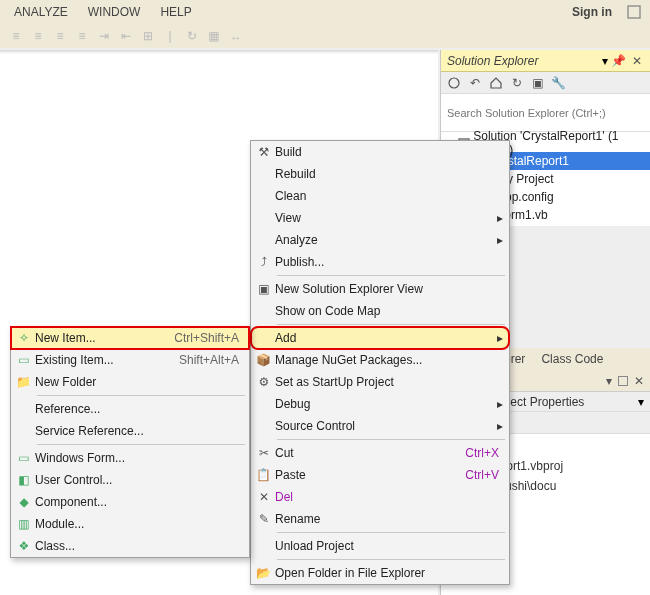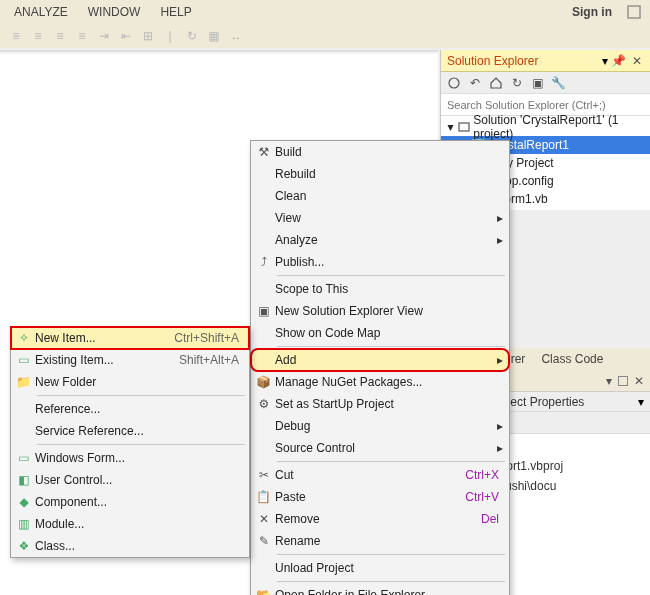--- a/index.html
+++ b/index.html
@@ -16,25 +16,25 @@
 .fmt-toolbar { position: absolute; left: 0; top: 24px; right: 0; height: 24px; background: #efe9d8; display: flex; align-items: center; gap: 6px; padding: 0 8px; color: #bbb; }
 .fmt-toolbar span { width: 16px; height: 16px; display: flex; align-items: center; justify-content: center; }
 
 
 .canvas { position: absolute; left: 0; top: 50px; width: 438px; bottom: 0; background: #fff; }
 .canvas::before { content: ""; position: absolute; top: 0; left: 0; right: 0; height: 4px; background: linear-gradient(#d6d6d6, #fff); }
 
 
 .sol-panel { position: absolute; top: 50px; right: 0; width: 210px; background: #fff; border-left: 1px solid #c8c8c8; }
 .sol-title { height: 22px; display: flex; align-items: center; padding: 0 6px; background: #fdf6b8; border-bottom: 1px solid #d0c97a; }
-.sol-title span.t { flex: 1; color: #c2410c; }
+.sol-title span.t { flex: 1; color: #404040; font-style: italic; }
 .sol-title .pin, .sol-title .x { width: 14px; height: 14px; margin-left: 4px; color: #555; display: flex; align-items: center; justify-content: center; }
 .sol-tools { height: 22px; display: flex; align-items: center; gap: 3px; padding: 0 4px; background: #eee; border-bottom: 1px solid #ddd; }
 .sol-tools .tb { width: 18px; height: 18px; display: flex; align-items: center; justify-content: center; color: #555; }
-.sol-search { height: 22px; display: flex; align-items: center; padding: 0 6px; background: #fff; border-bottom: 1px solid #ddd; }
+.sol-search { height: 38px; display: flex; align-items: center; padding: 0 6px; background: #fff; border-bottom: 1px solid #ddd; }
 .sol-search input { border: none; outline: none; width: 100%; font-size: 11px; color: #888; }
 .sol-tree { padding: 2px 0; }
 .tree-row { display: flex; align-items: center; height: 18px; padding-left: 4px; color: #222; }
 .tree-row.sel { background: #3a7de0; color: #fff; }
 .tree-row .exp { width: 12px; text-align: center; color: inherit; }
 .tree-row .ic { width: 16px; height: 16px; margin-right: 2px; display: flex; align-items: center; justify-content: center; color: #6a4; }
 .tree-row.sel .ic { color: #fff; }
 .tree-indent1 { padding-left: 18px; }
 .tree-indent2 { padding-left: 38px; }
 
@@ -222,24 +222,20 @@
         <span class="ic"></span>
         <span class="lbl">Analyze</span>
         <span class="arr">▸</span>
       </div>
   <div class="row">
         <span class="ic">⤴</span>
         <span class="lbl">Publish...</span>
       </div>
   <div class="sep"></div>
   <div class="row">
-        <span class="ic"></span>
-        <span class="lbl">Scope to This</span>
-      </div>
-  <div class="row">
         <span class="ic">▣</span>
         <span class="lbl">New Solution Explorer View</span>
       </div>
   <div class="row">
         <span class="ic"></span>
         <span class="lbl">Show on Code Map</span>
       </div>
   <div class="sep"></div>
   <div class="row hov">
         <span class="ic"></span>
@@ -270,21 +266,20 @@
         <span class="lbl">Cut</span>
         <span class="sc">Ctrl+X</span>
       </div>
   <div class="row">
         <span class="ic">📋</span>
         <span class="lbl">Paste</span>
         <span class="sc">Ctrl+V</span>
       </div>
   <div class="row">
         <span class="ic">✕</span>
-        <span class="lbl">Remove</span>
         <span class="sc">Del</span>
       </div>
   <div class="row">
         <span class="ic">✎</span>
         <span class="lbl">Rename</span>
       </div>
   <div class="sep"></div>
   <div class="row">
         <span class="ic"></span>
         <span class="lbl">Unload Project</span>

